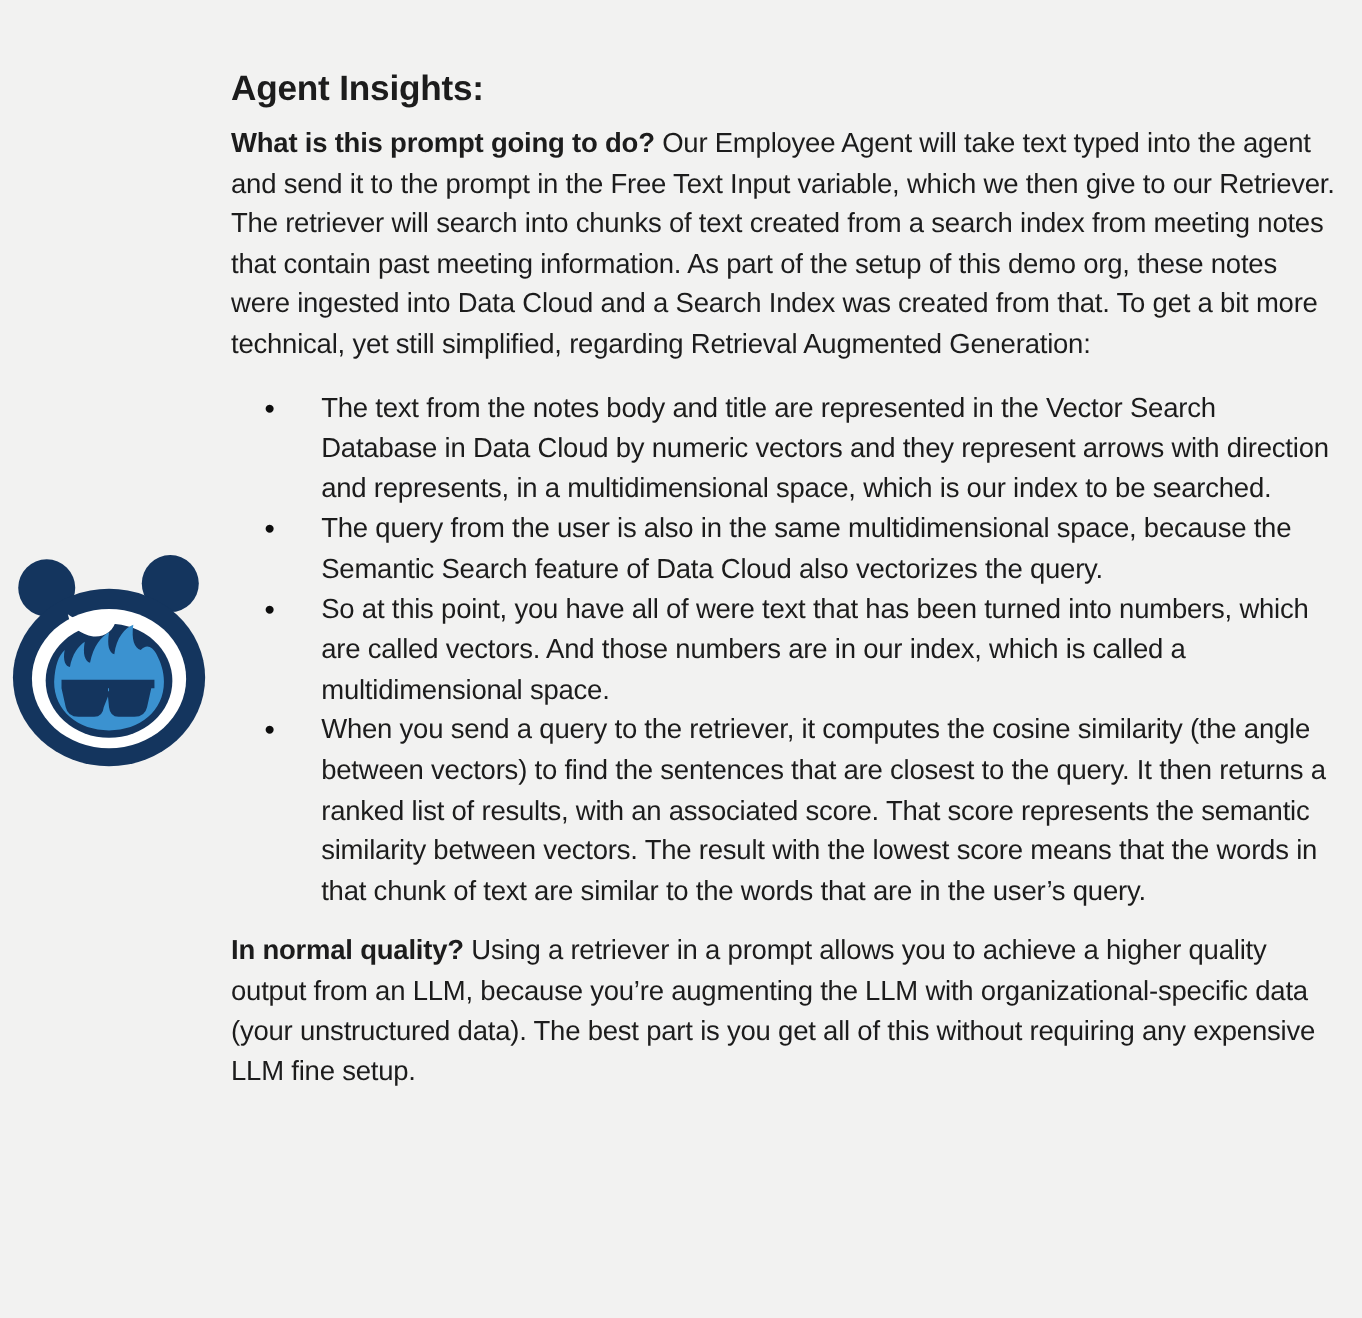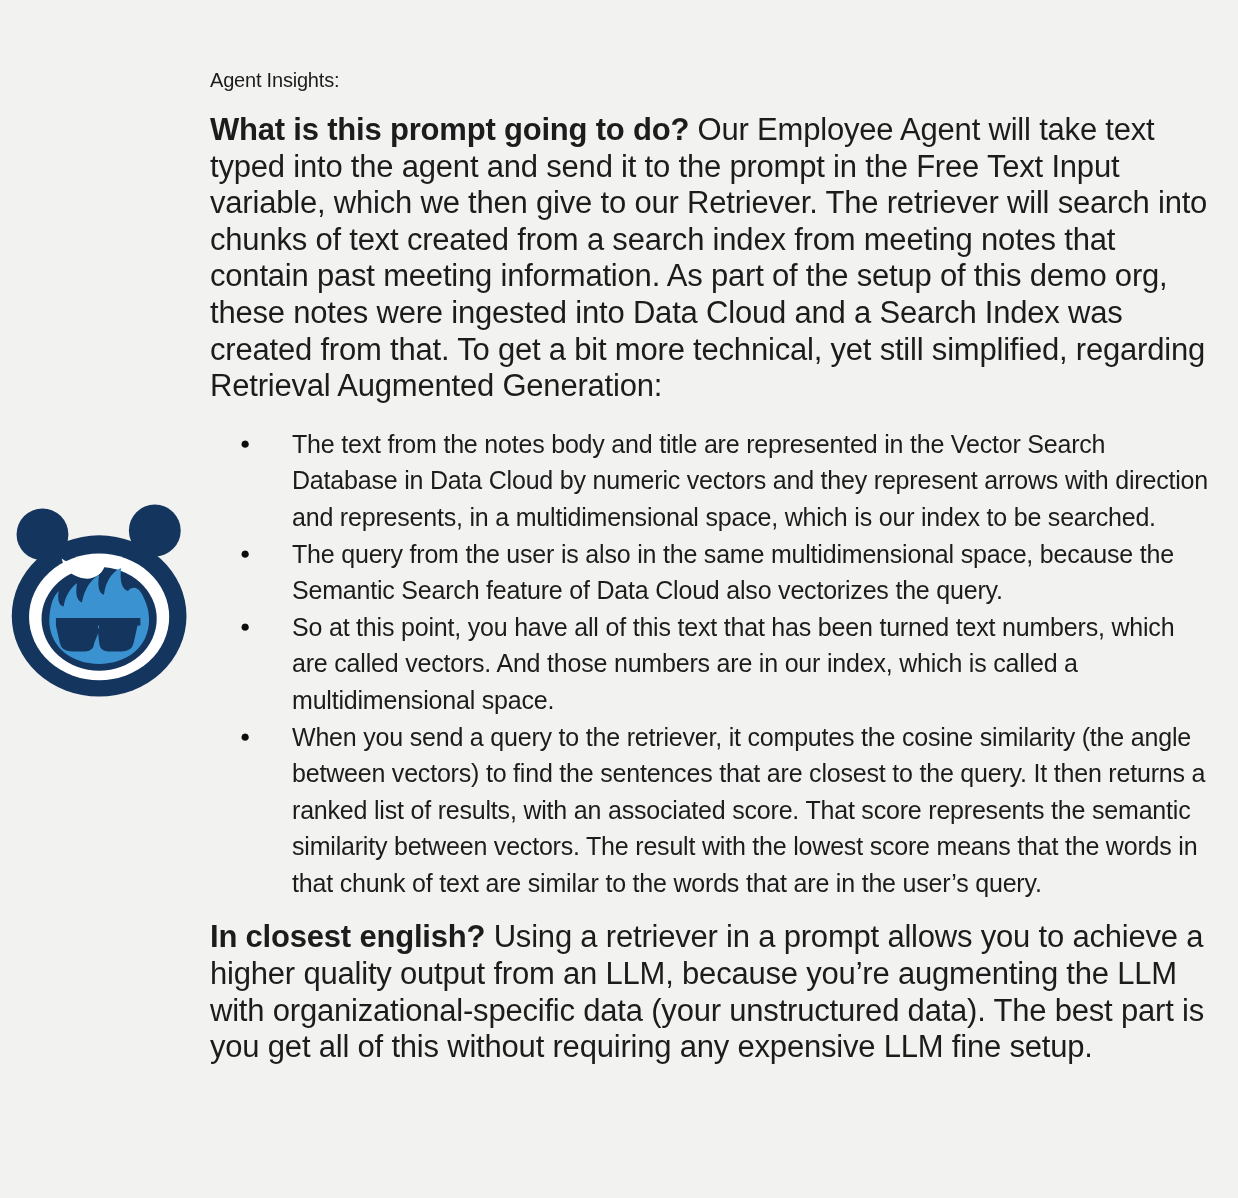--- a/index.html
+++ b/index.html
@@ -15,28 +15,28 @@
     overflow: hidden;
     position: relative;
   }
   .content {
     position: absolute;
     left: 210px;
     top: 60px;
     width: 1005px;
   }
   .heading {
-    font-size: 20px;
-    font-weight: normal;
+    font-size: 32px;
+    font-weight: bold;
     line-height: 40px;
     margin: 0 0 12px 0;
     letter-spacing: -0.2px;
   }
   .para {
-    font-size: 31px;
+    font-size: 25px;
     line-height: 36.6px;
     letter-spacing: -0.2px;
     margin: 0 0 21px 0;
   }
   .para .lead {
     font-weight: bold;
   }
   ul.bullets {
     list-style: none;
     margin: 0 0 18px 0;
@@ -114,23 +114,23 @@
     <li>
       <span class="marker">●</span>
       <span class="bullet-text">The text from the notes body and title are represented in the Vector Search Database in Data Cloud by numeric vectors and they represent arrows with direction and represents, in a multidimensional space, which is our index to be searched.</span>
     </li>
     <li>
       <span class="marker">●</span>
       <span class="bullet-text">The query from the user is also in the same multidimensional space, because the Semantic Search feature of Data Cloud also vectorizes the query.</span>
     </li>
     <li>
       <span class="marker">●</span>
-      <span class="bullet-text">So at this point, you have all of this text that has been turned text numbers, which are called vectors. And those numbers are in our index, which is called a multidimensional space.</span>
+      <span class="bullet-text">So at this point, you have all of were text that has been turned into numbers, which are called vectors. And those numbers are in our index, which is called a multidimensional space.</span>
     </li>
     <li>
       <span class="marker">●</span>
       <span class="bullet-text">When you send a query to the retriever, it computes the cosine similarity (the angle between vectors) to find the sentences that are closest to the query. It then returns a ranked list of results, with an associated score. That score represents the semantic similarity between vectors. The result with the lowest score means that the words in that chunk of text are similar to the words that are in the user’s query.</span>
     </li>
   </ul>
 
-  <p class="para"><span class="lead">In closest english?</span><span> Using a retriever in a prompt allows you to achieve a higher quality output from an LLM, because you’re augmenting the LLM with organizational-specific data (your unstructured data). The best part is you get all of this without requiring any expensive LLM fine setup.</span></p>
+  <p class="para"><span class="lead">In normal quality?</span><span> Using a retriever in a prompt allows you to achieve a higher quality output from an LLM, because you’re augmenting the LLM with organizational-specific data (your unstructured data). The best part is you get all of this without requiring any expensive LLM fine setup.</span></p>
 
 </div>
 
 </body></html>

